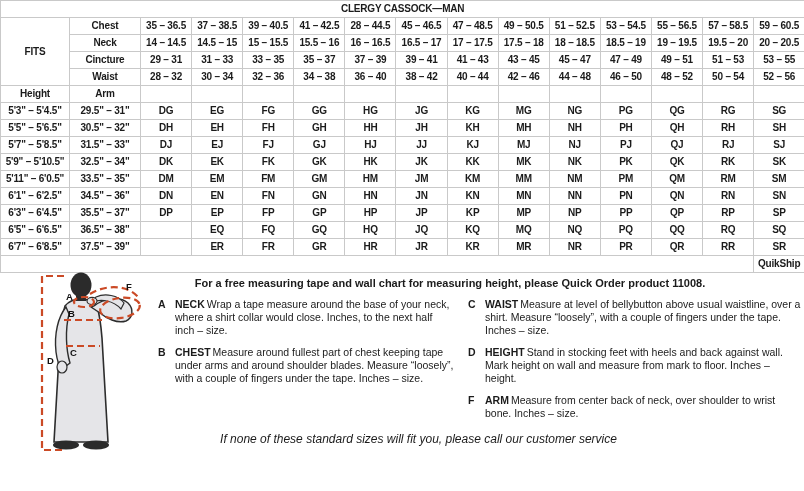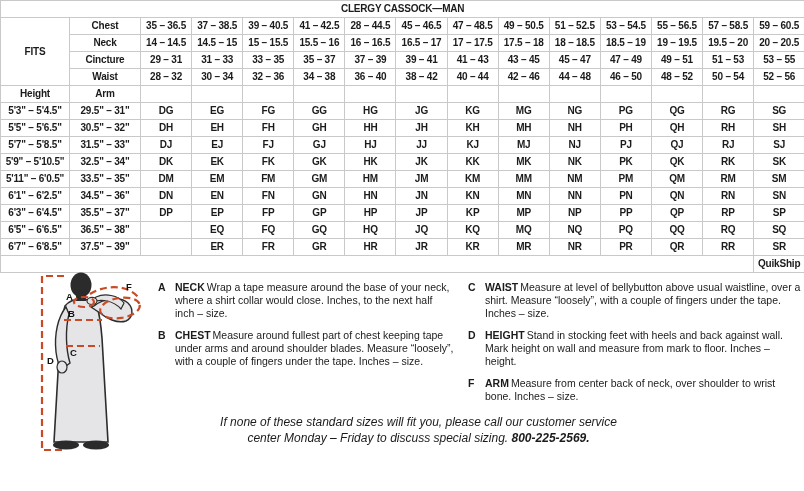--- a/index.html
+++ b/index.html
@@ -314,20 +314,21 @@
         <td class="code cream">SR</td>
       </tr>
       <tr>
         <td class="spacer" colspan="14"></td>
         <td class="ship">QuikShip</td>
       </tr>
     </tbody>
 </table>
 
 <div class="notes">
+  <div>For a free measuring tape and wall chart for measuring height, please Quick Order product 11008.</div>
 </div>
 
 <svg class="diagram" width="152" height="212" viewBox="0 0 152 212">
 
   <path d="M59,34 C63,29 70,27 75,27 C80,27 87,29 91,34 C94,44 95,54 96,66 L102,170 L48,170 L54,66 C55,54 56,44 59,34 Z" fill="#e5e5e8" stroke="#2d2d2d" stroke-width="1.6"></path>
 
   <path d="M60,35 C52,45 48,62 50,80 C51,88 52,93 56,97 L64,91 C60,78 59,58 63,42 Z" fill="#e5e5e8" stroke="#2d2d2d" stroke-width="1.4"></path>
   <ellipse cx="56" cy="95" rx="5" ry="6" fill="#e5e5e8" stroke="#2d2d2d" stroke-width="1.2"></ellipse>
 
   <path d="M88,34 C98,26 114,24 122,31 C128,37 127,46 120,49 C111,52 100,46 94,41 C91,39 88,37 85,35 Z" fill="#e5e5e8" stroke="#2d2d2d" stroke-width="1.4"></path>
@@ -378,14 +379,13 @@
     </div>
     <div class="item">
       <span class="letter">F</span>
       <div class="itext"><b>ARM</b><span>Measure from center back of neck, over shoulder to wrist bone. Inches – size.</span></div>
     </div>
   </div>
 </div>
 
 <div class="footer">
   <div><span>If none of these standard sizes will fit you, please call our customer service</span></div>
-  <div><span>center Monday – Friday to discuss special sizing. </span><b>800-225-2569.</b></div>
 </div>
 
 </body></html>

